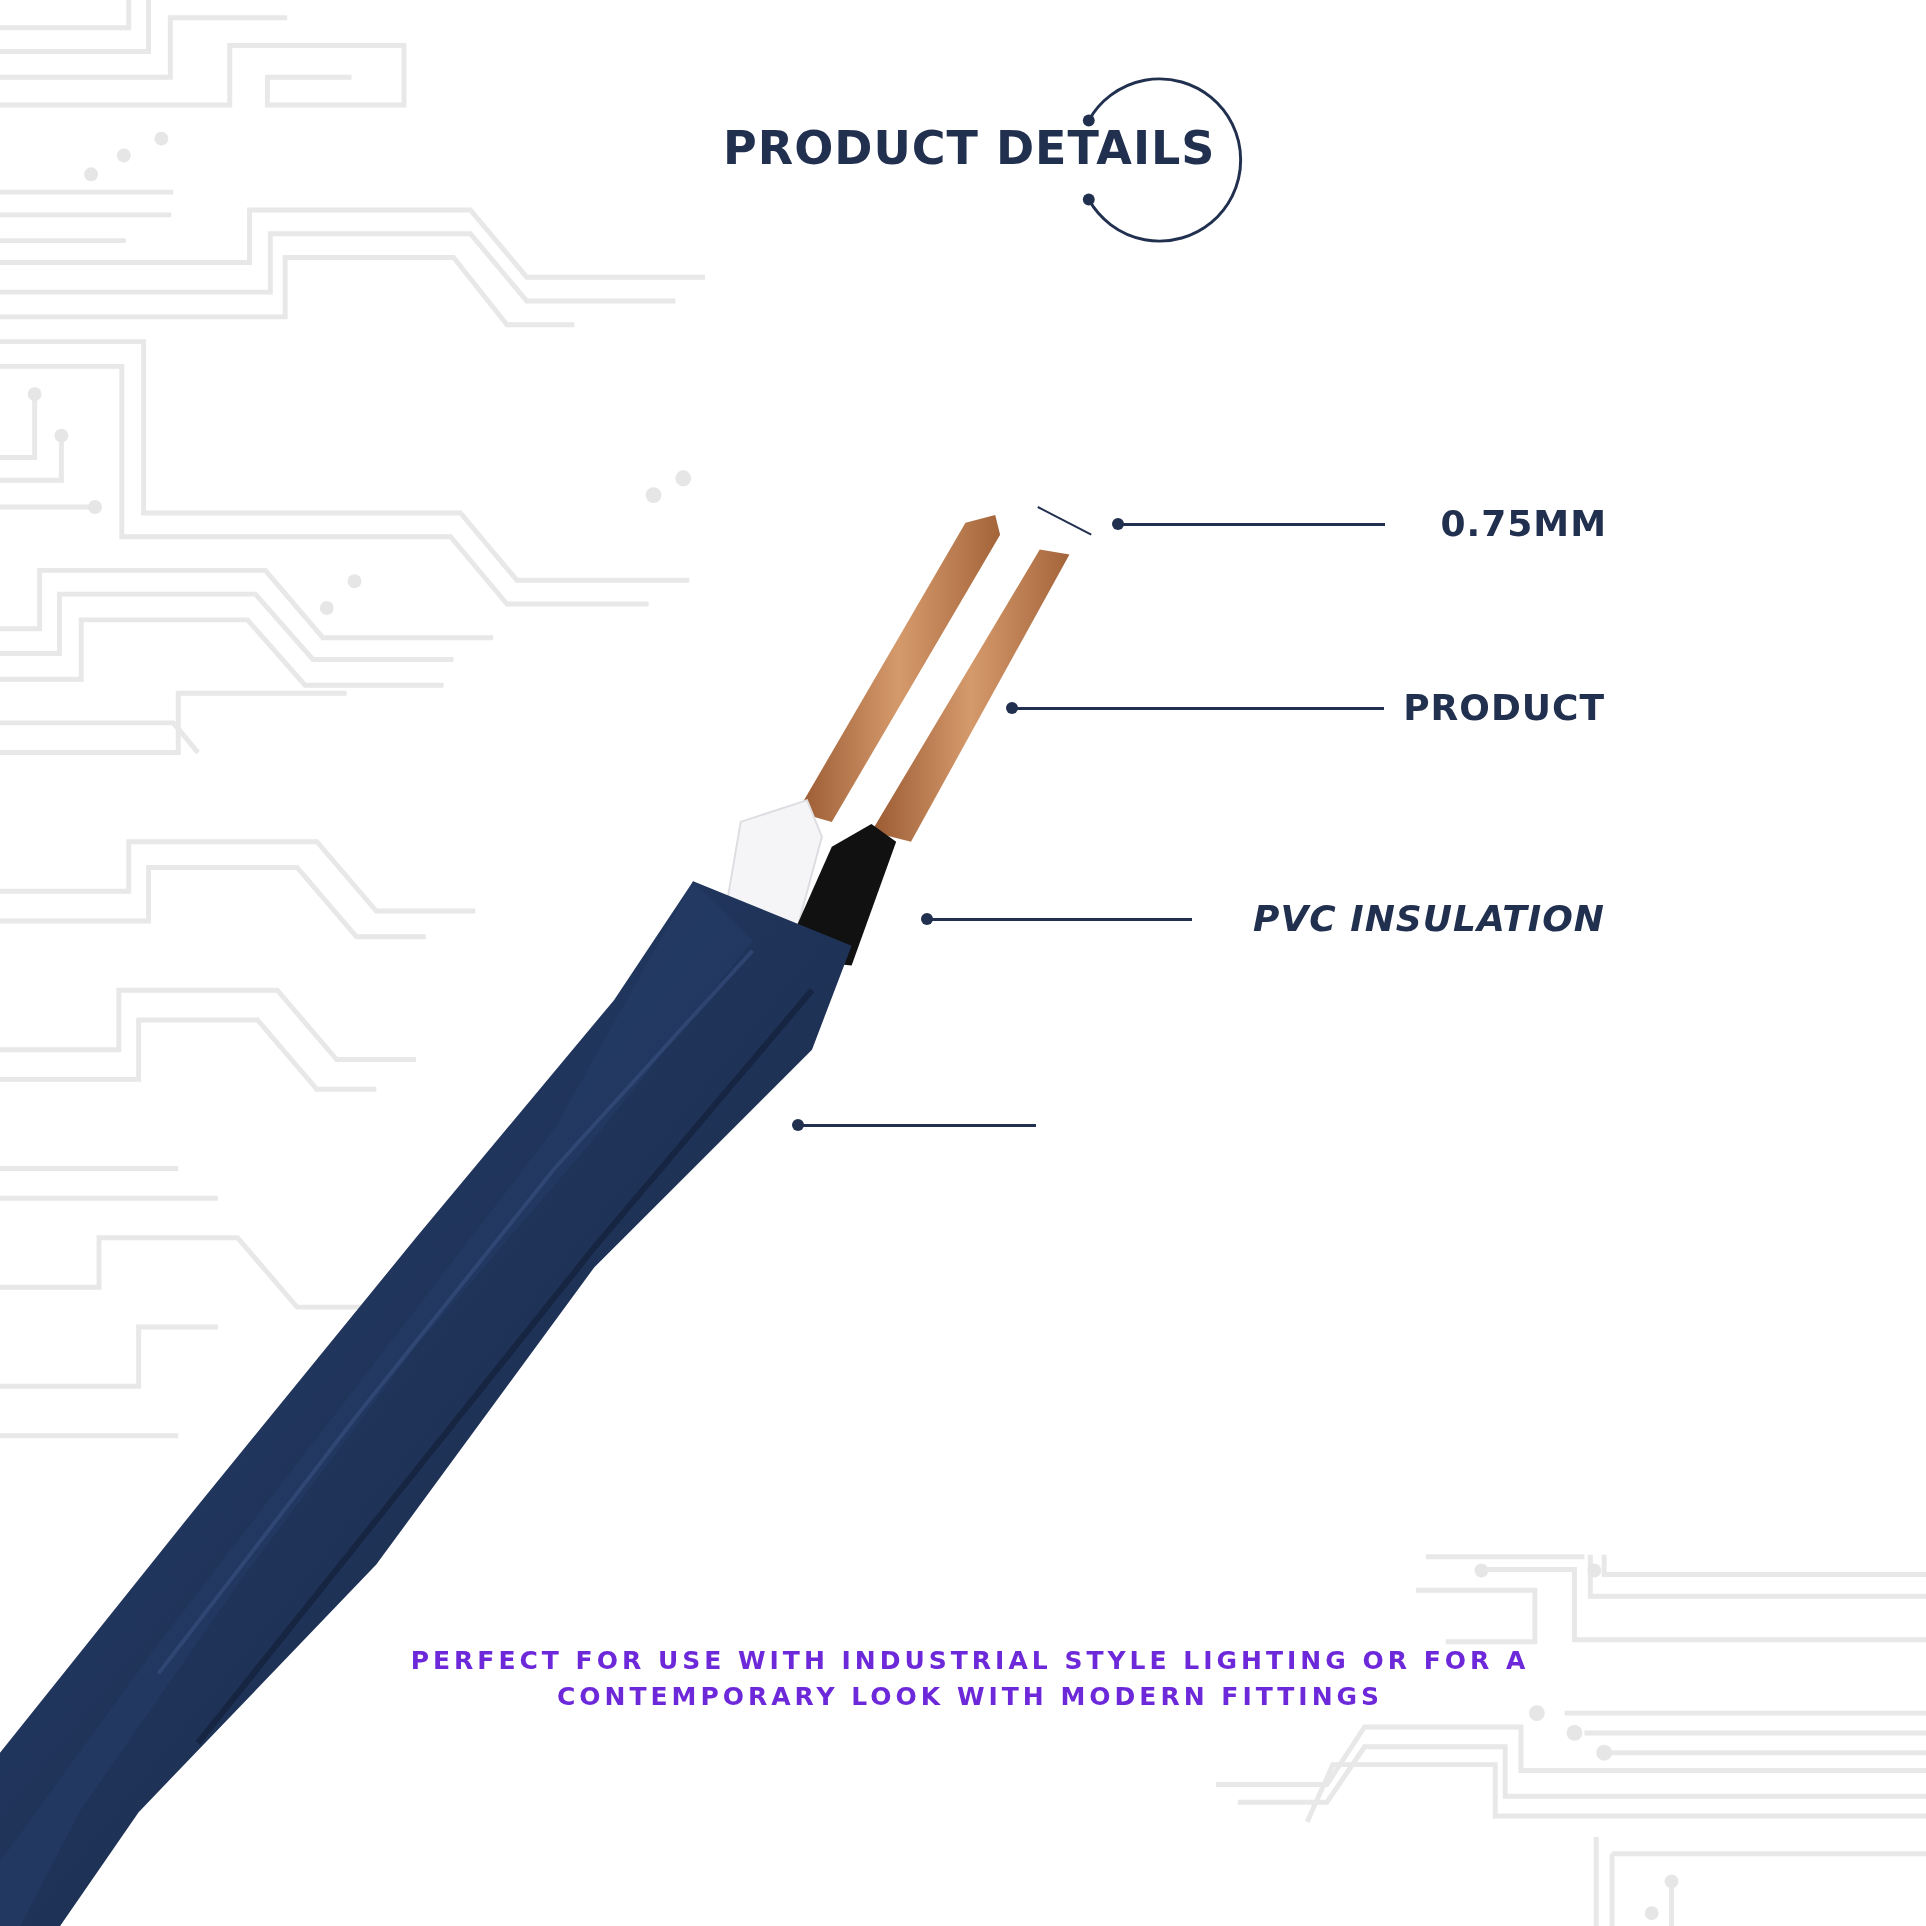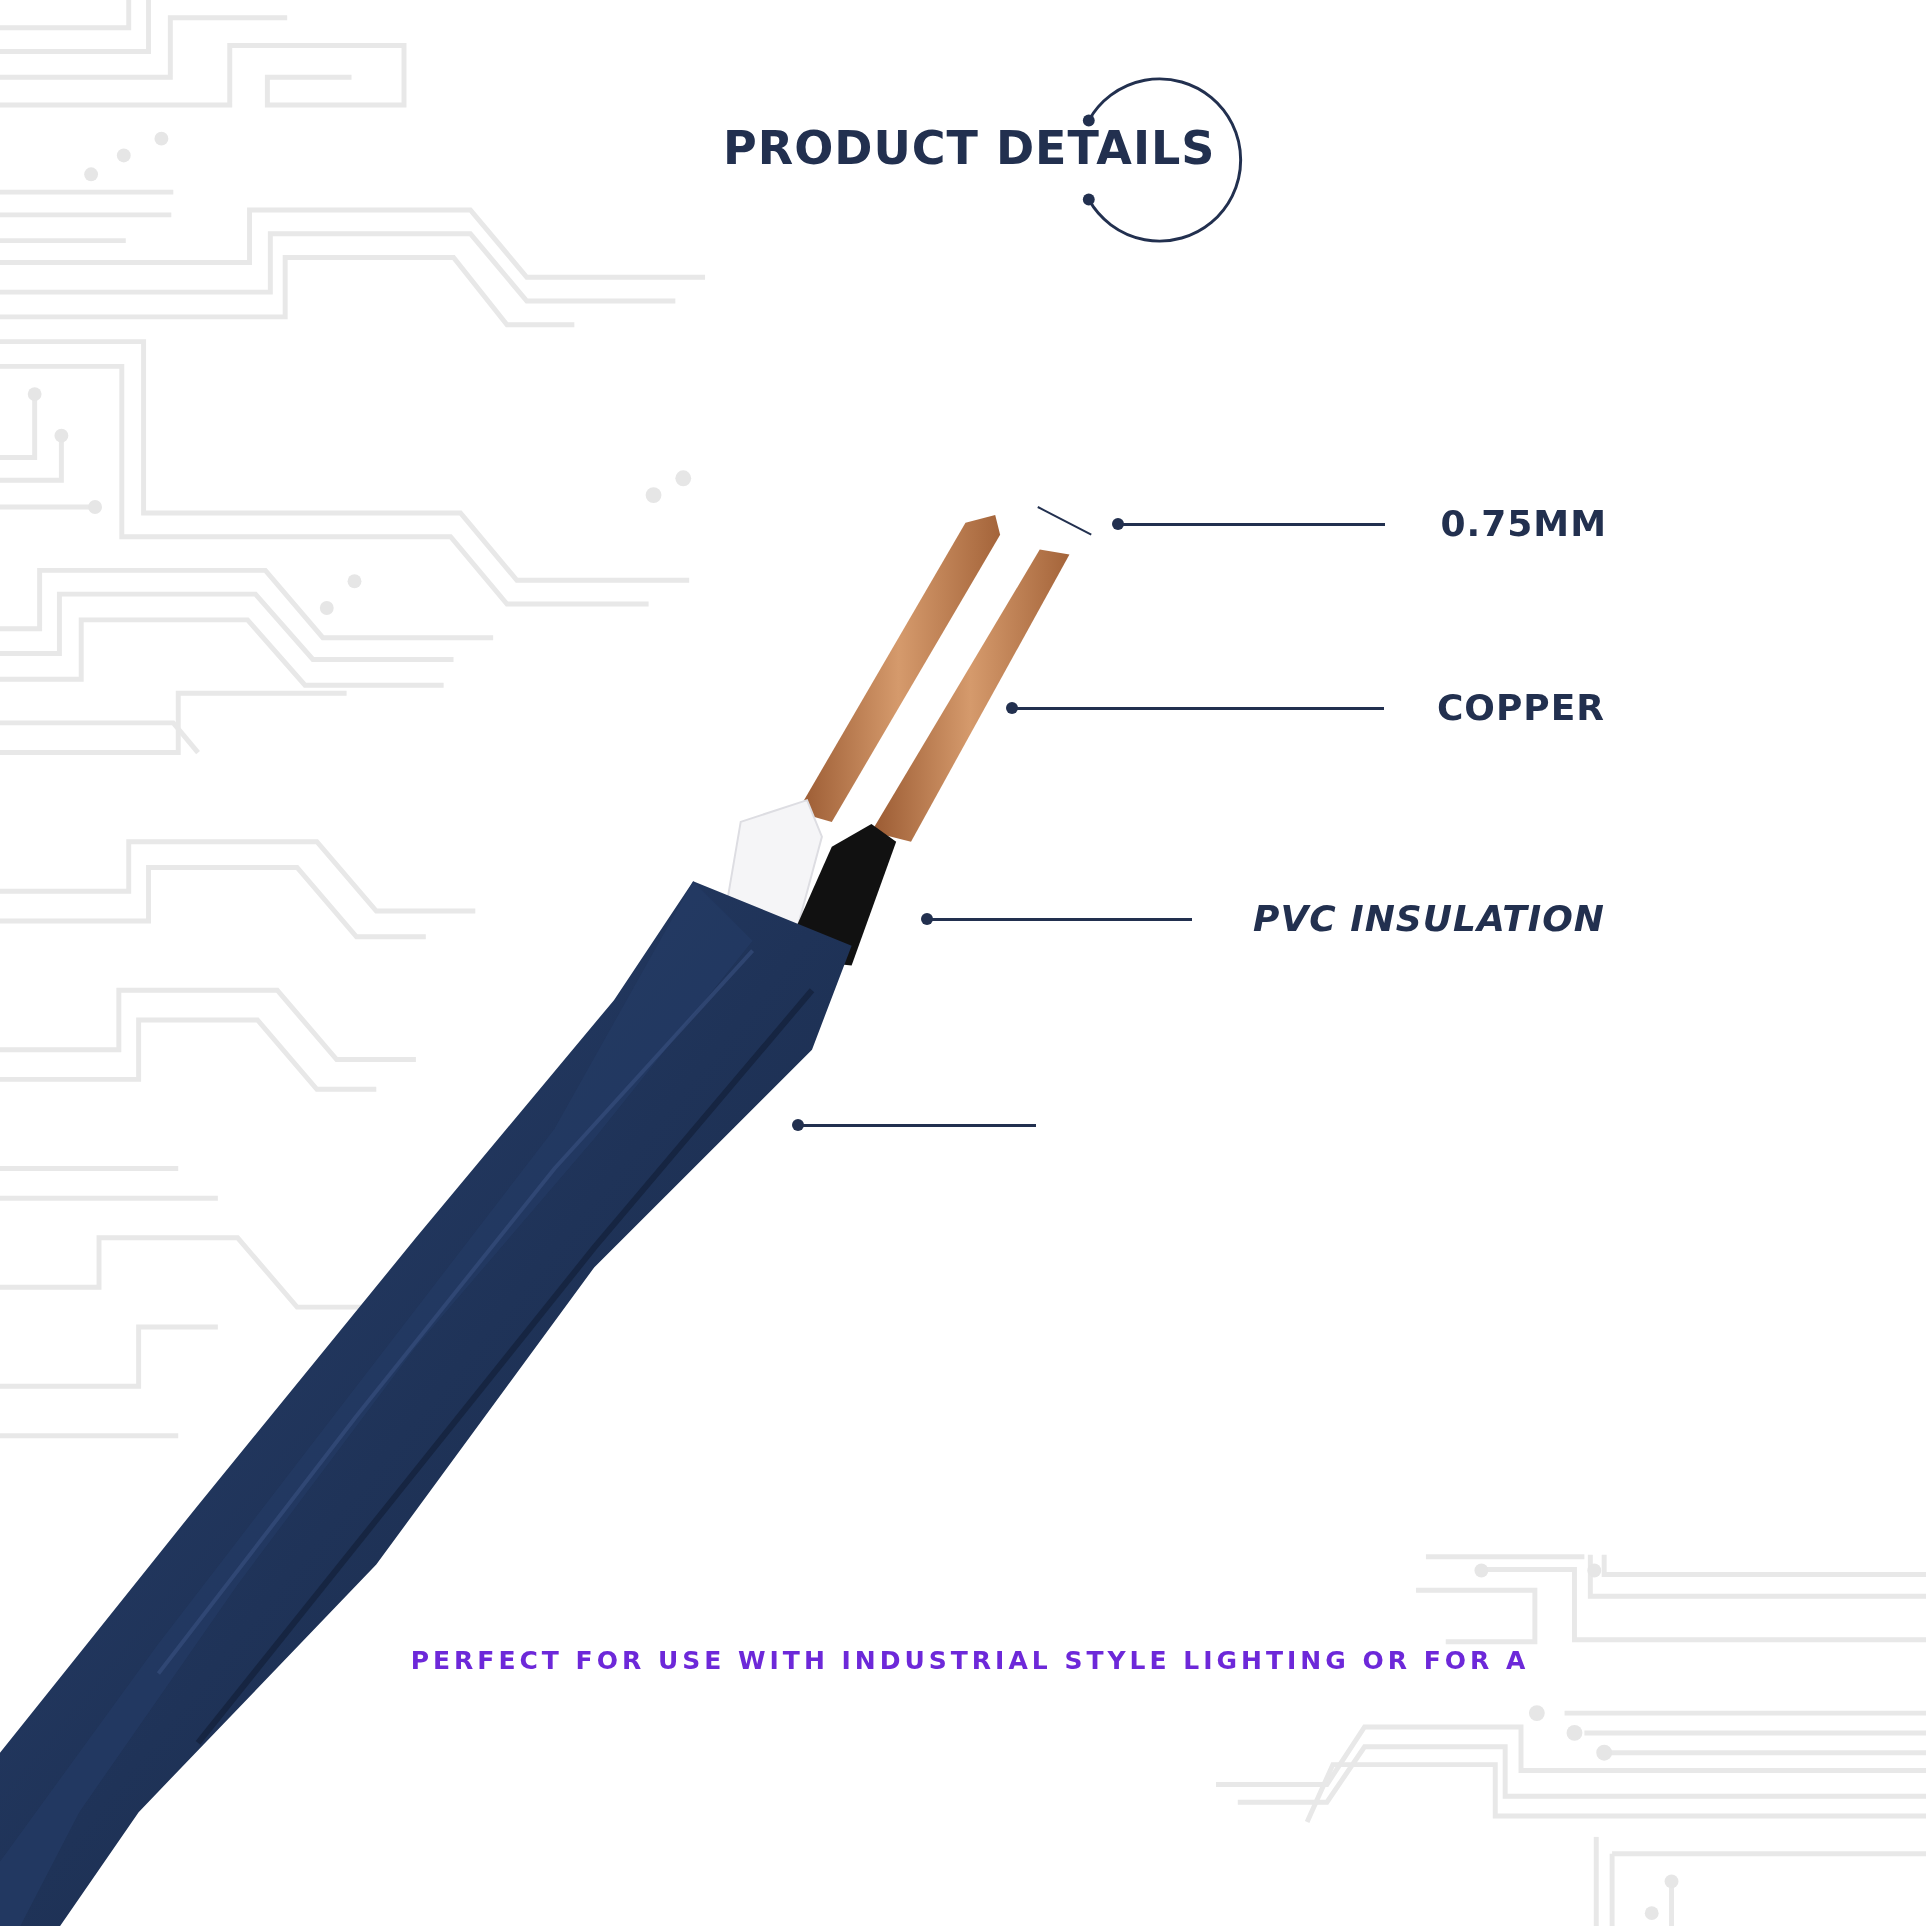--- a/index.html
+++ b/index.html
@@ -126,28 +126,29 @@
 </svg>
 
 <div class="callout" style="left:1112px; top:483px; width:495px;margin-top:21px;">
   <span class="dot" style="left:0;"></span>
   <span class="line" style="left:6px; width:267px;"></span>
   <span class="label">0.75MM</span>
 </div>
 <div class="callout" style="left:1006px; top:688px; width:599px;">
   <span class="dot" style="left:0;"></span>
   <span class="line" style="left:6px; width:372px;"></span>
-  <span class="label">COPPER</span>
+  <span class="label">PRODUCT</span>
 </div>
 <div class="callout" style="left:921px; top:899px; width:684px;font-style:italic;">
   <span class="dot" style="left:0;"></span>
   <span class="line" style="left:6px; width:265px;"></span>
   <span class="label">PVC INSULATION</span>
 </div>
 <div class="callout" style="left:792px; top:1105px; width:813px;">
   <span class="dot" style="left:0;"></span>
   <span class="line" style="left:6px; width:238px;"></span>
 </div>
 
 <div class="tagline">
   <div>PERFECT FOR USE WITH INDUSTRIAL STYLE LIGHTING OR FOR A</div>
+  <div>CONTEMPORARY LOOK WITH MODERN FITTINGS</div>
 </div>
 
 
 </body></html>

